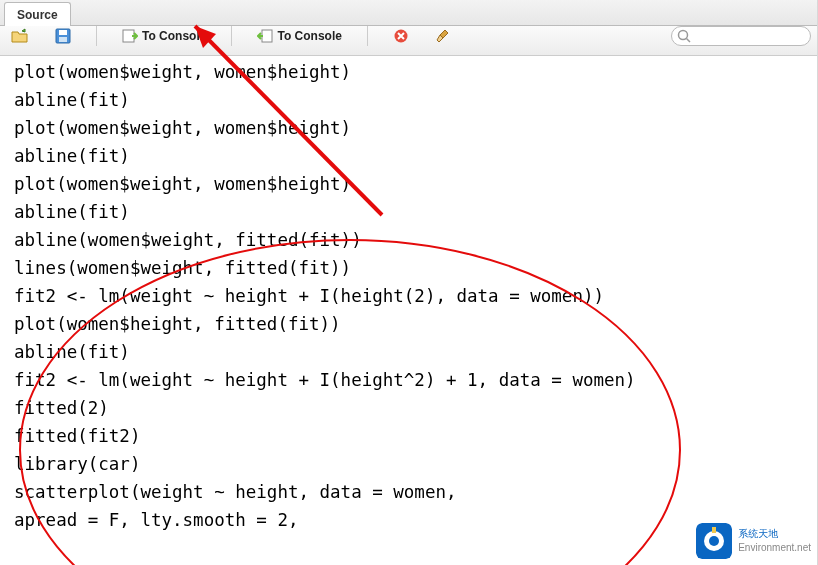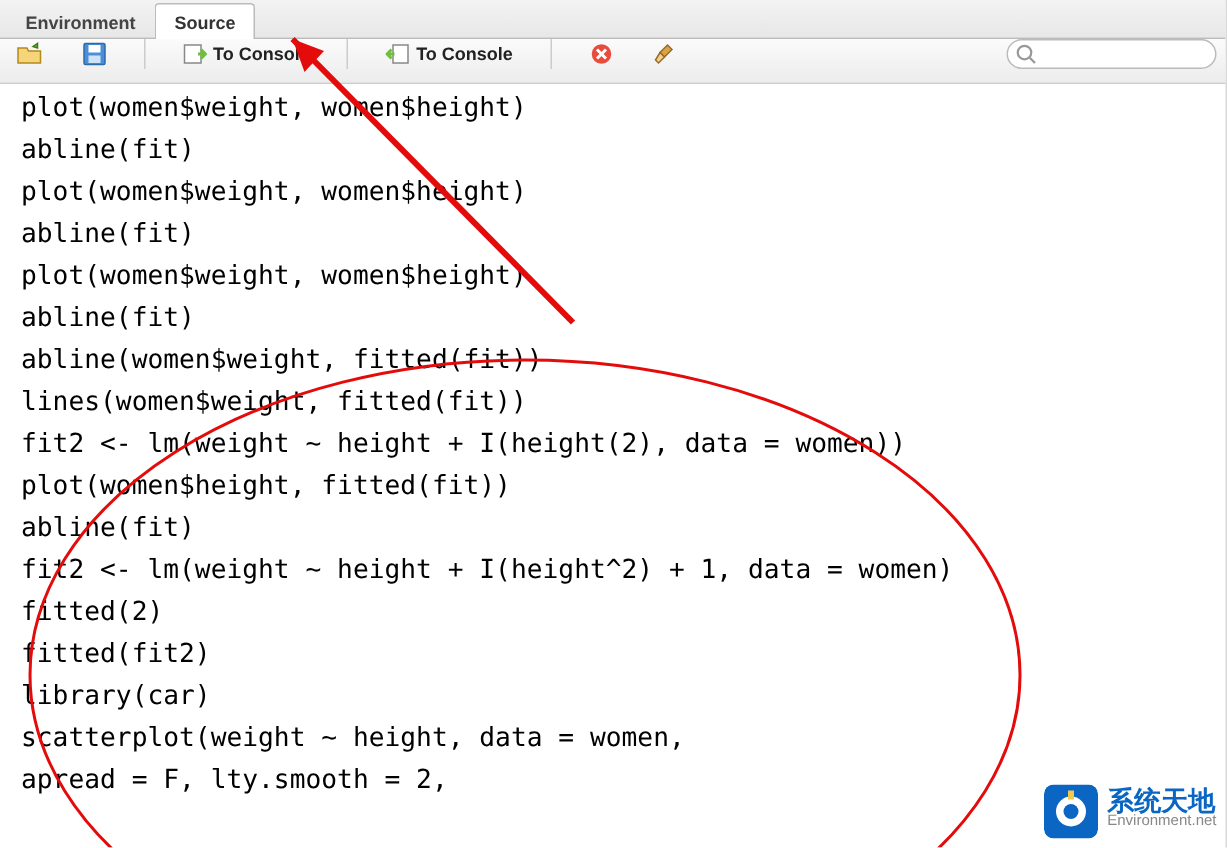--- a/index.html
+++ b/index.html
@@ -115,28 +115,27 @@
     display: flex;
     align-items: center;
     gap: 6px;
     font-size: 12px;
   }
   .wm-badge {
     width: 36px; height: 36px;
     border-radius: 6px;
   }
   .wm-text { line-height: 14px; }
-  .wm-cn { color:#0a66c2; font-weight:bold; font-size:18px; }
+  .wm-cn { color:#0a66c2; font-weight:normal; font-size:10px; }
   .wm-en { color:#888; font-size:10px; }
 </style>
 </head>
 <body>
 
 <div class="tab-strip">
-  <div class="tab">Environment</div>
   <div class="tab active">Source</div>
 </div>
 
 <div class="toolbar">
   <span class="tb-btn">
     <svg width="18" height="16" viewBox="0 0 18 16">
       <path d="M1 4 h6 l1 2 h8 v8 h-15 z" fill="#f5d47a" stroke="#b38b1a"></path>
       <path d="M11 3 l3 -2 l0 3 l-3 -1 z" fill="#6fbf3f" stroke="#3a7a1f"></path>
     </svg>
   </span>

